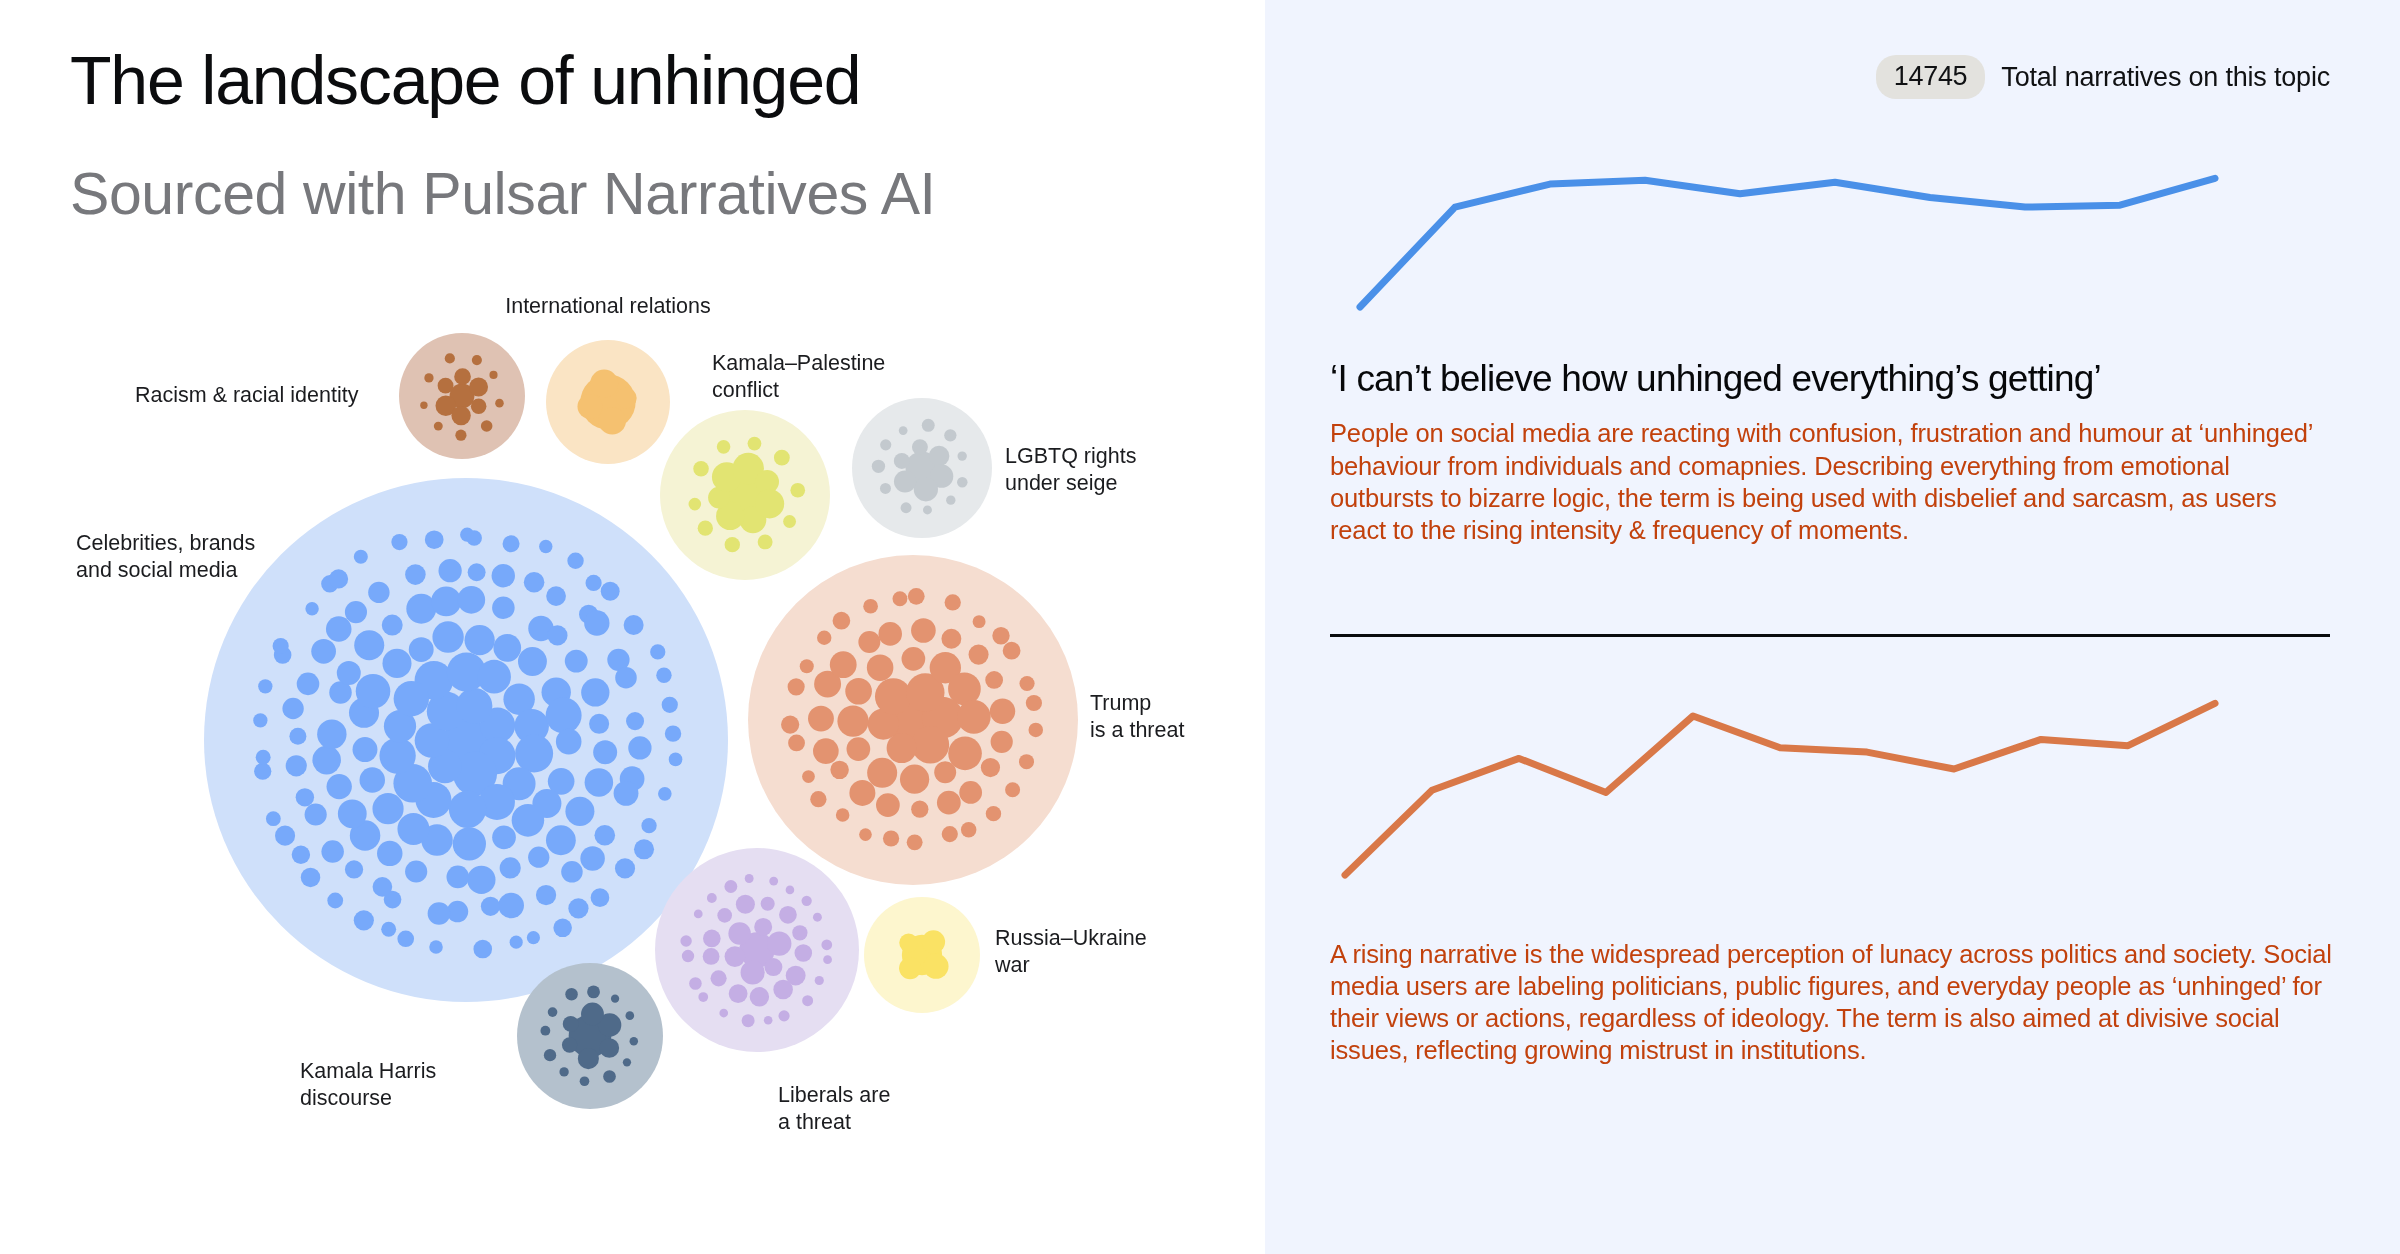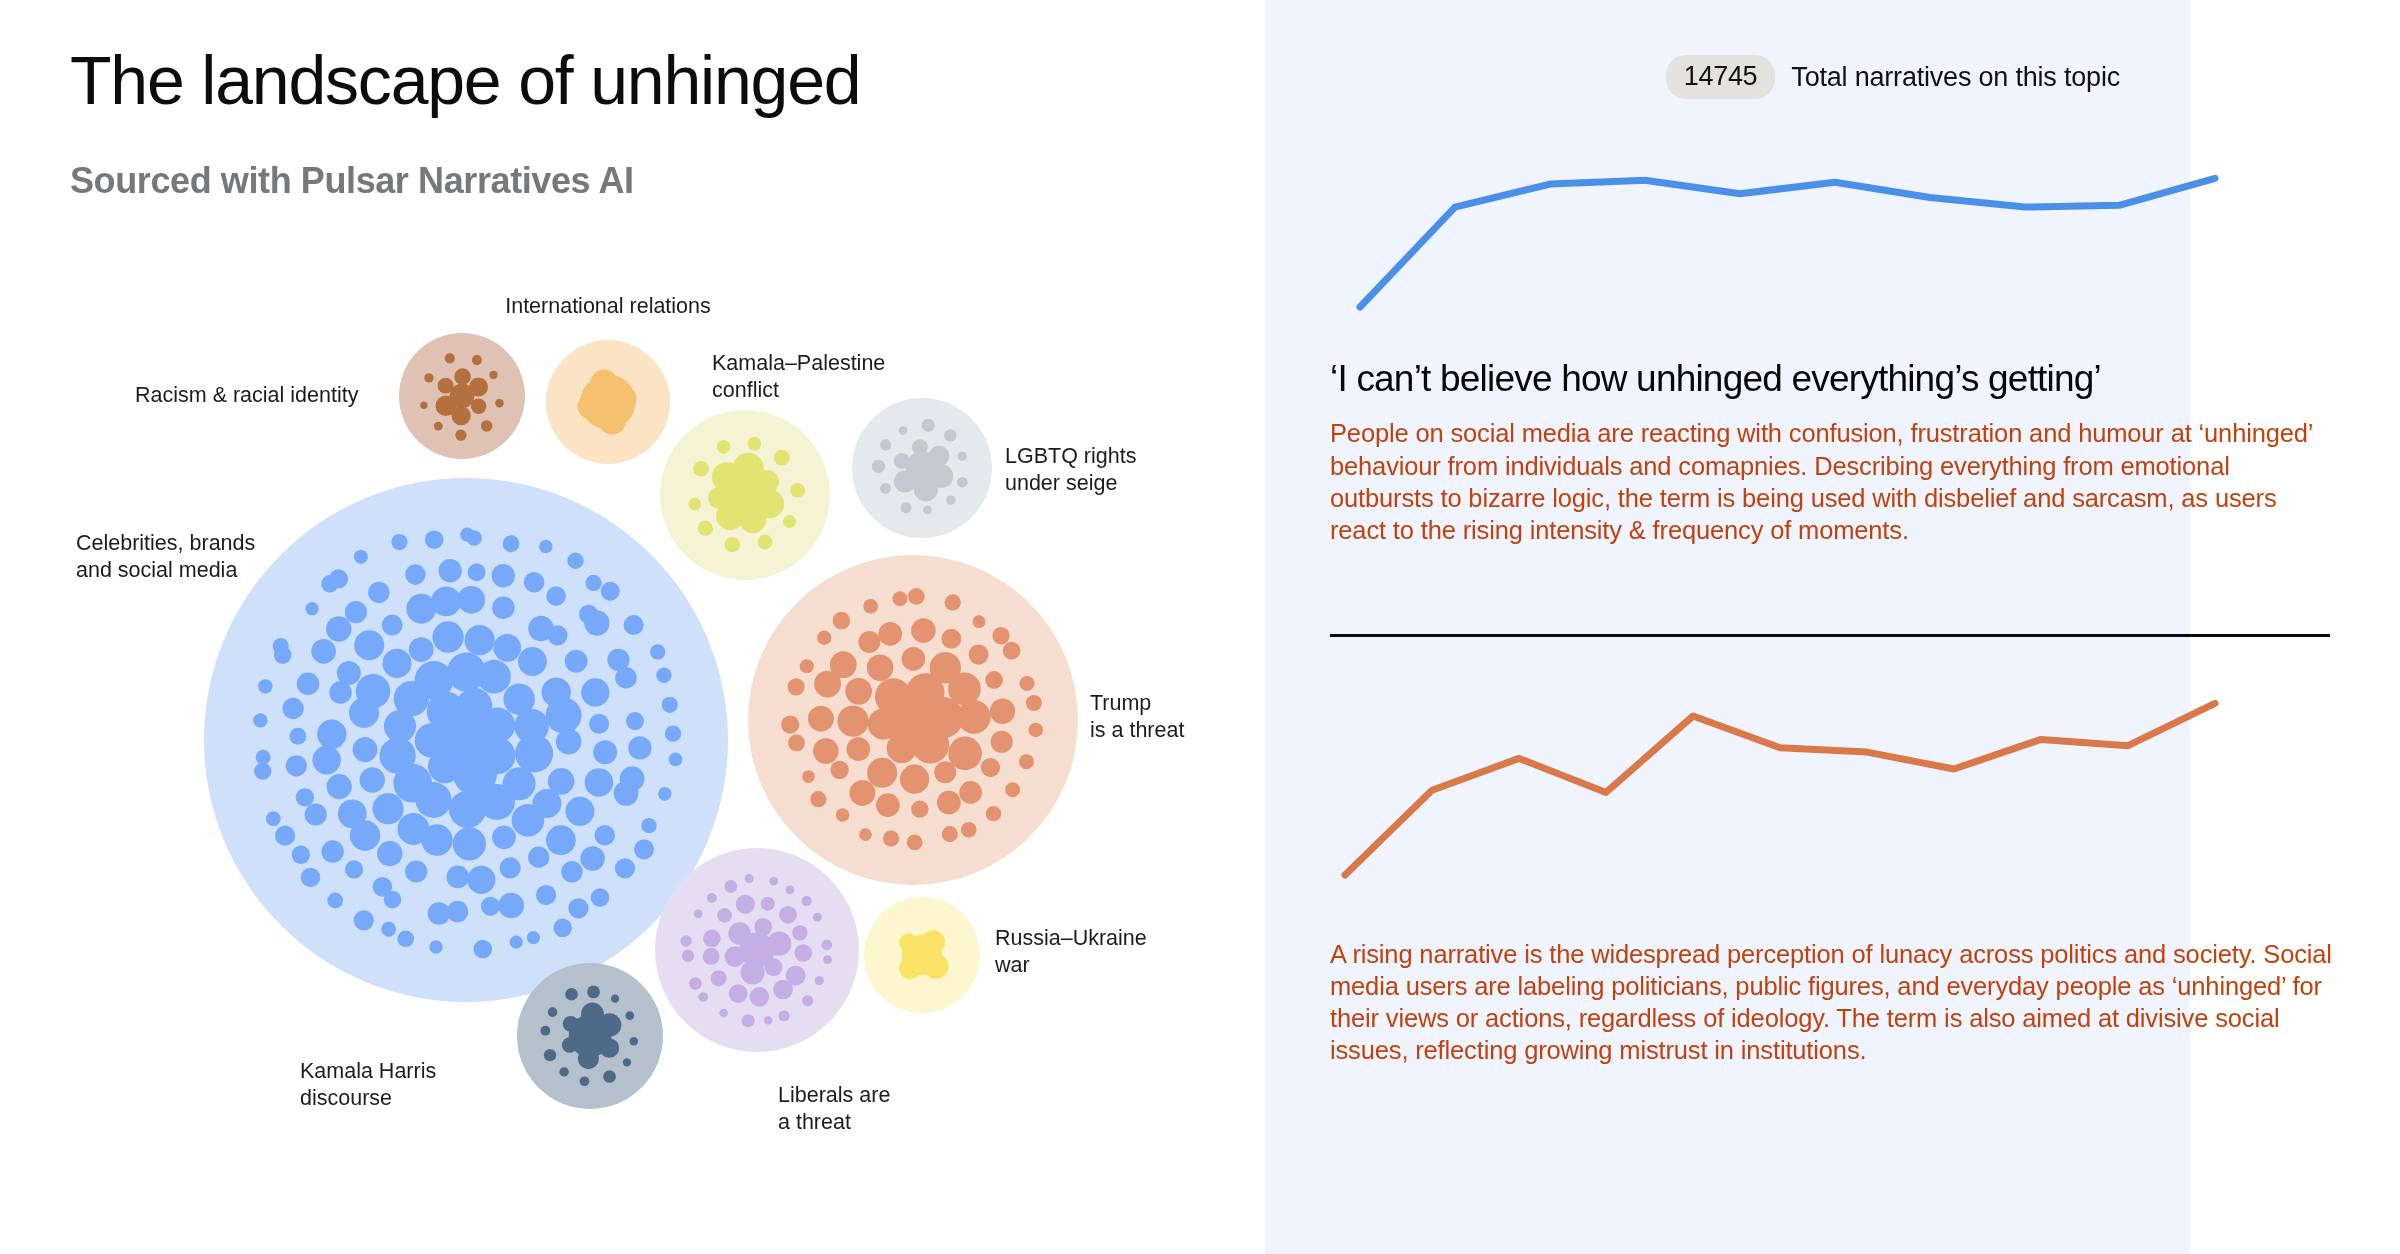--- a/index.html
+++ b/index.html
@@ -17,38 +17,38 @@
     width: 1265px; height: 1254px;
     background: #ffffff;
   }
   #page-title {
     position: absolute; left: 70px; top: 45px;
     font-size: 68px; font-weight: 400; color: #0b0c0e;
     letter-spacing: -1.2px; line-height: 1.05;
   }
   #page-subtitle {
     position: absolute; left: 70px; top: 160px;
-    font-size: 36px; font-weight: 700; color: #77787c;
+    font-size: 59px; font-weight: 400; color: #77787c;
     letter-spacing: -0.4px;
   }
 
   #bubble-stage { position: absolute; left: 0; top: 0; width: 1265px; height: 1254px; }
   #bubble-svg { position: absolute; left: 0; top: 0; }
 
   .bubble-label {
     position: absolute;
     font-size: 21.5px; line-height: 1.26;
     color: #1b1c1f; white-space: pre-line;
   }
   .bubble-label.right-align { text-align: left; }
 
   
   #right-panel {
     position: absolute; left: 1265px; top: 0;
-    width: 925px; height: 1254px;
+    width: 1135px; height: 1254px;
     background: #f0f4fe;
     text-decoration: underline;
   }
   #total-row {
     position: absolute; right: 70px; top: 55px;
     display: flex; align-items: center; gap: 16px;
   }
   #total-pill {
     background: #e3e2de; border-radius: 20px;
     padding: 6px 18px 7px 18px;

